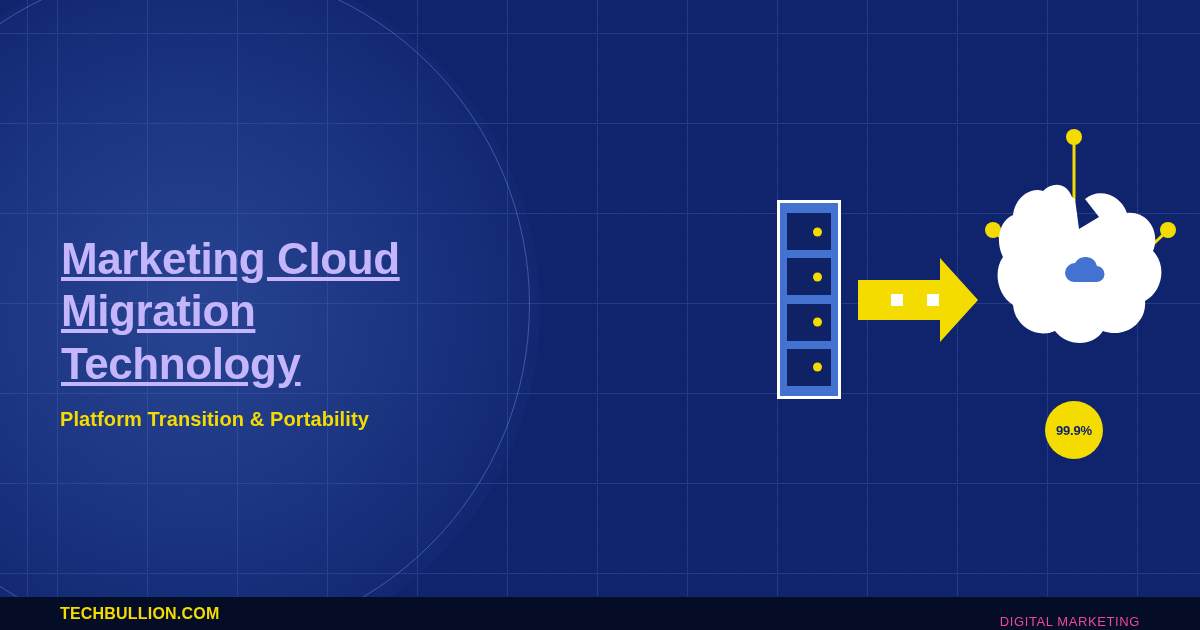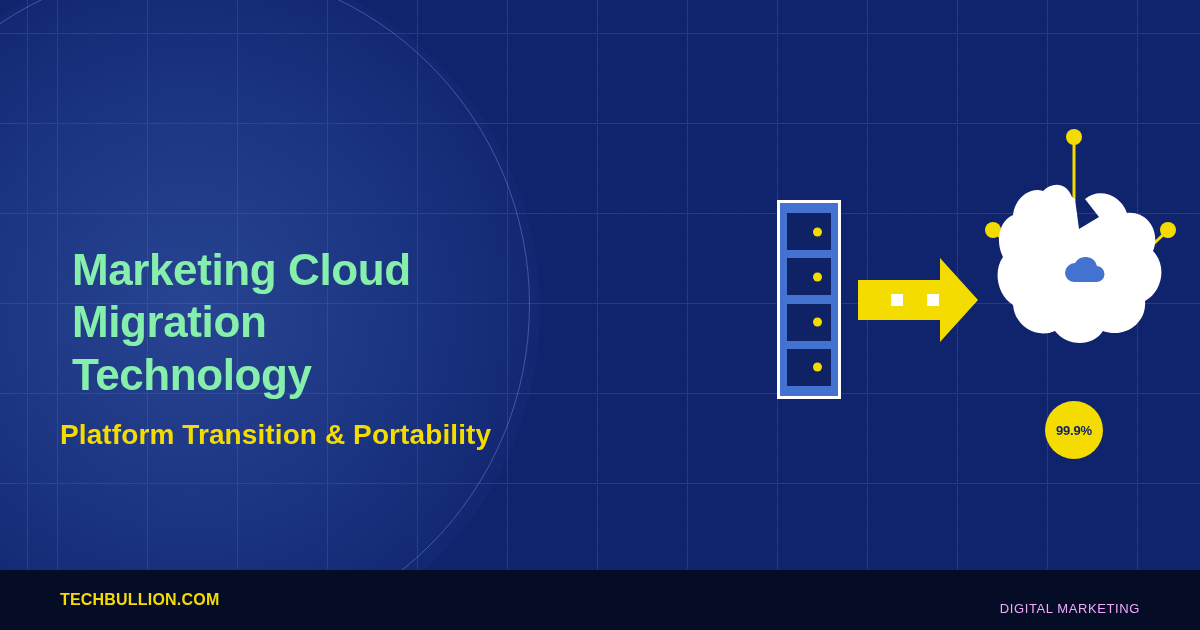--- a/index.html
+++ b/index.html
@@ -70,32 +70,33 @@
   }
 
   
   .text-block {
     position: absolute;
     left: 60px;
     top: 232px;
     width: 520px;
   }
   .headline {
-    margin: 12px;
-    color: #86efac;
+    margin: 1px;
+    color: #c4b5fd;
     font-size: 44px;
     line-height: 1.19;
     font-weight: bold;
     letter-spacing: -0.4px;
     white-space: pre-line;
+    text-decoration: underline;
   }
   .subhead {
     margin: 18px 0 0 0;
     color: #f5dc00;
-    font-size: 28px;
+    font-size: 20px;
     font-weight: bold;
     letter-spacing: .1px;
   }
 
   
   .rack {
     position: absolute;
     left: 777px;
     top: 200px;
     width: 64px;
@@ -160,35 +161,35 @@
     font-weight: bold;
     letter-spacing: -.2px;
   }
 
   
   .footer {
     position: absolute;
     left: 0;
     right: 0;
     bottom: 0;
-    height: 60px;
+    height: 33px;
     background: #050d26;
     display: flex;
     align-items: center;
     justify-content: space-between;
     padding: 0 60px;
   }
   .footer-brand {
     color: #f5dc00;
     font-size: 16px;
     font-weight: bold;
     letter-spacing: .2px;
   }
   .footer-tag {
-    color: #f0abfc;
+    color: #ec4899;
     font-size: 13px;
     letter-spacing: .6px;
     margin-top: 16px;
   }
 </style>
 </head>
 <body>
 
 <div class="canvas">
 

